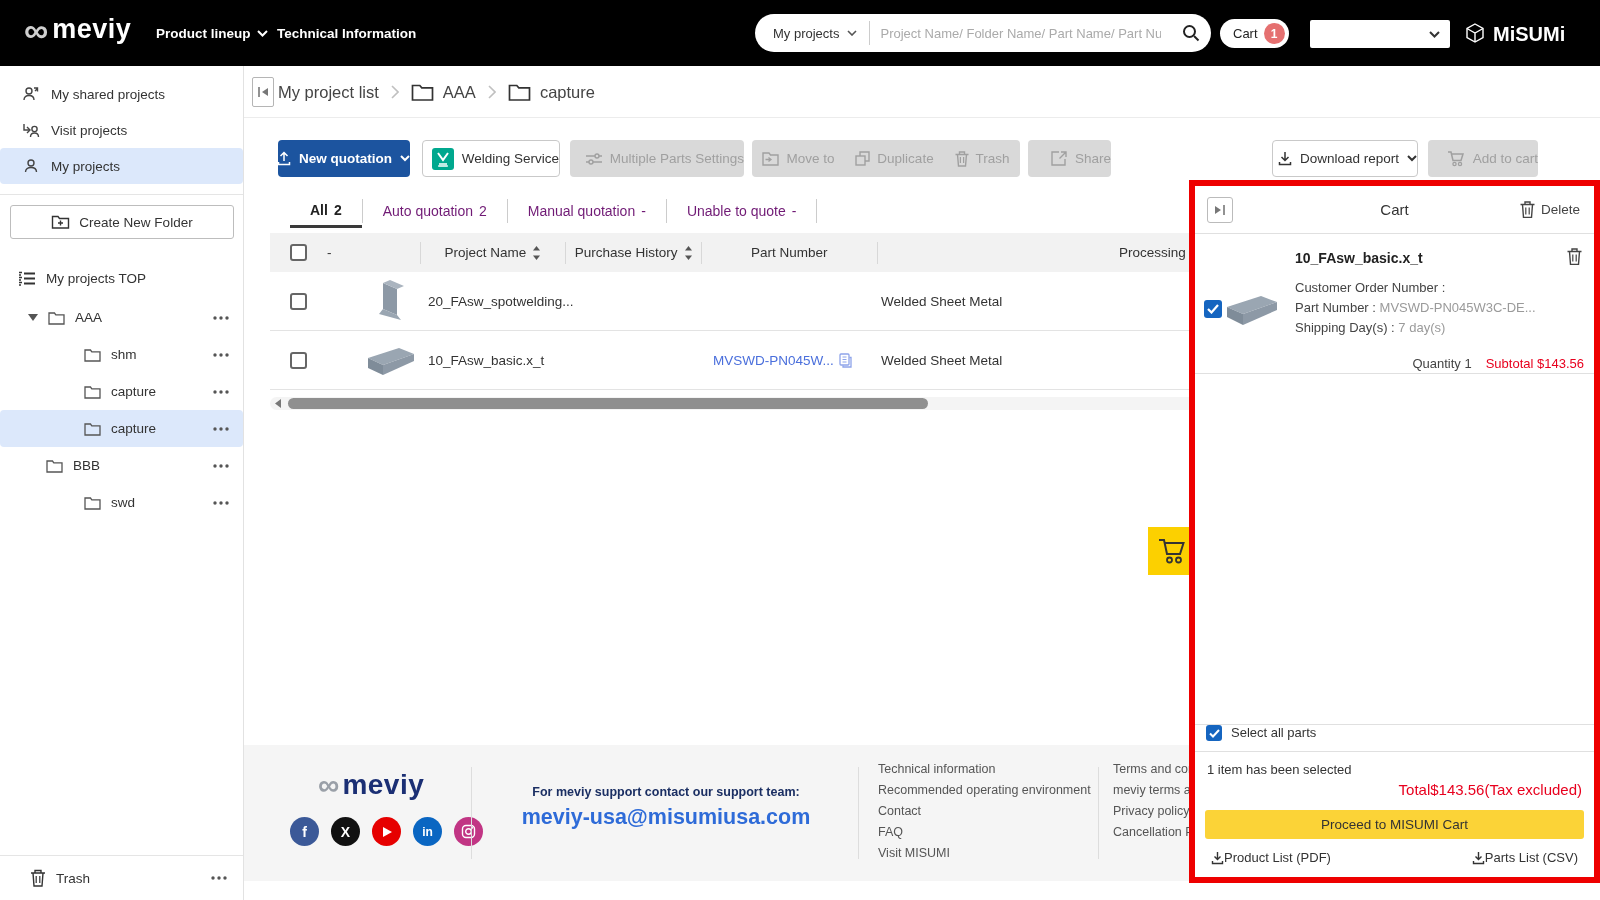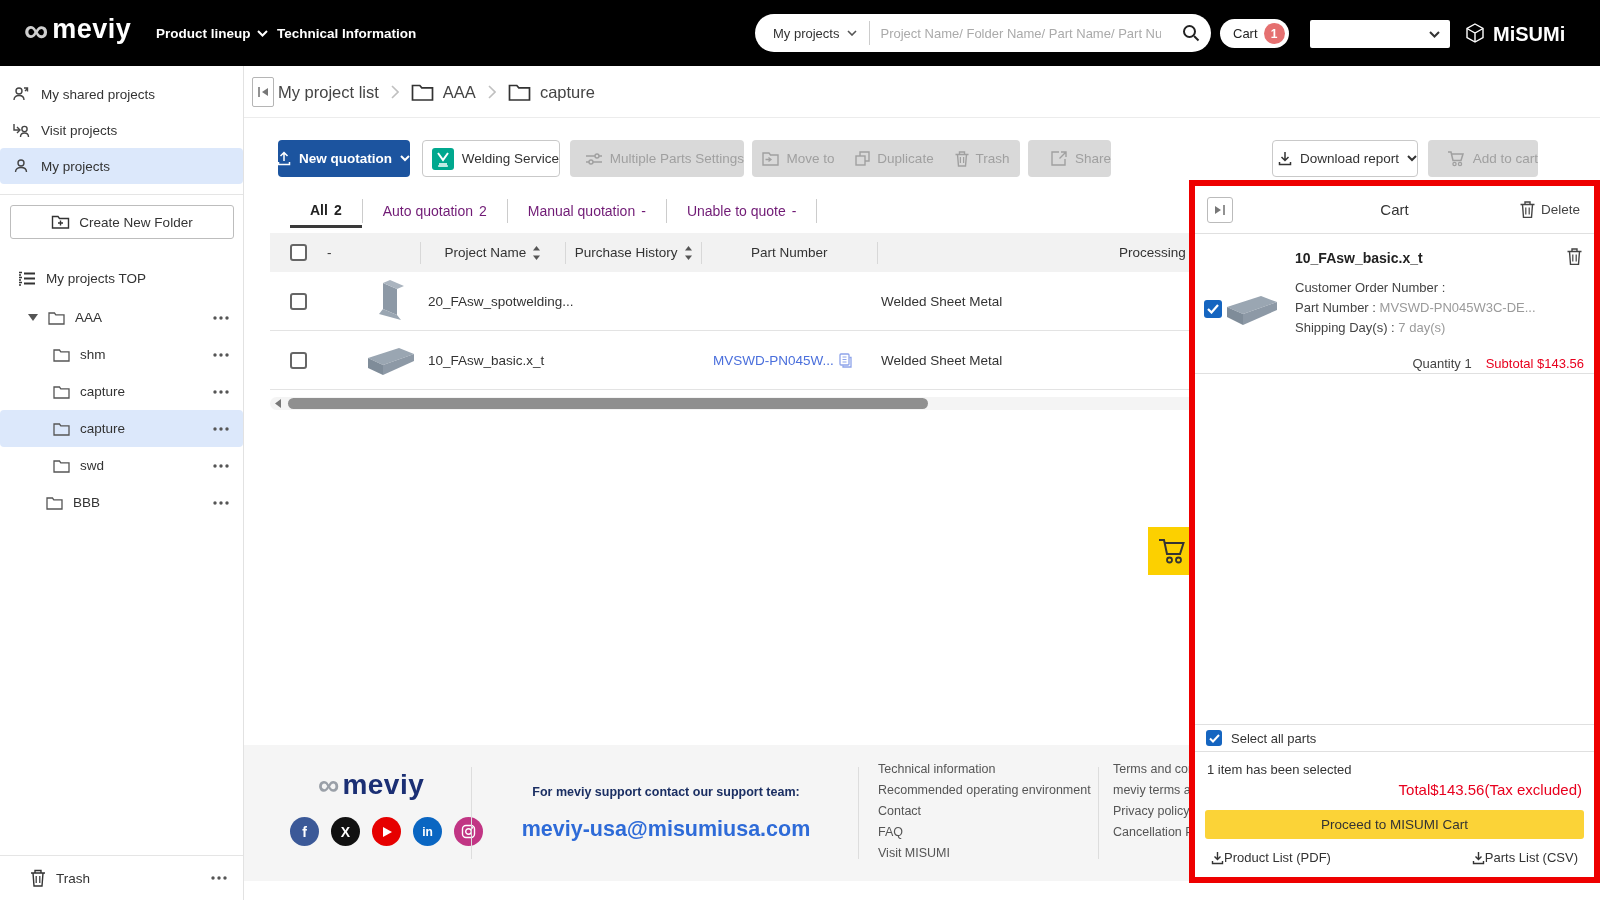--- a/index.html
+++ b/index.html
@@ -21,30 +21,30 @@
 .search-btn{width:40px;height:100%;display:flex;align-items:center;justify-content:center;background:none;border:none;cursor:pointer}
 .cart-pill{position:absolute;left:1220px;top:19px;height:29px;background:#fff;border-radius:15px;display:flex;align-items:center;gap:6px;padding:0 4px 0 13px;cursor:pointer}
 .cart-pill span.lbl{font-size:13px;color:#222}
 .badge{width:21px;height:21px;border-radius:50%;background:#e57070;color:#fff;font-size:12px;font-weight:bold;display:flex;align-items:center;justify-content:center}
 .account-select{position:absolute;left:1310px;top:20px;width:140px;height:28px;background:#fff;border-radius:2px;display:flex;align-items:center;justify-content:flex-end;padding-right:10px;cursor:pointer}
 .misumi{position:absolute;left:1464px;top:22px;display:flex;align-items:center;gap:7px;color:#fff}
 .misumi .word{font-size:20px;font-weight:bold;letter-spacing:0px}
 
 
 .sidebar{position:absolute;top:66px;left:0;width:244px;bottom:0;background:#fff;border-right:1px solid #e2e2e2;z-index:30}
-.side-item{height:36px;display:flex;align-items:center;gap:11px;padding-left:12px;font-size:13.5px;color:#333;cursor:pointer}
+.side-item{height:36px;display:flex;align-items:center;gap:11px;padding-left:22px;font-size:13.5px;color:#333;cursor:pointer}
 .side-item.sel{background:#dce8fb;border-radius:4px}
 .side-sep{border-top:1px solid #e5e5e5;margin:10px 0}
 .create-folder{margin:4px 10px 0;height:34px;border:1px solid #bdbdbd;border-radius:3px;background:#fff;display:flex;align-items:center;justify-content:center;gap:9px;font-size:13.5px;color:#333;cursor:pointer;width:224px}
 .top-row{margin-top:24px;display:flex;align-items:center;gap:10px;padding-left:18px;font-size:13.5px;color:#333;height:30px;cursor:pointer}
 .tree{margin-top:6px}
 .tree-row{position:relative;height:37px;display:flex;align-items:center;gap:10px;font-size:13.5px;color:#333;cursor:pointer}
 .tree-row.sel{background:#dce8fb;border-radius:4px}
 .tree-row .more{position:absolute;right:14px;top:50%;transform:translateY(-50%)}
-.pl-root{padding-left:28px}.pl-root2{padding-left:46px}.pl-child{padding-left:53px}
+.pl-root{padding-left:28px}.pl-root2{padding-left:46px}.pl-child{padding-left:84px}
 .trash-row{position:absolute;bottom:0;left:0;width:243px;height:45px;border-top:1px solid #e5e5e5;display:flex;align-items:center;gap:10px;padding-left:30px;font-size:13.5px;color:#333;cursor:pointer}
 .trash-row .more{position:absolute;right:16px;top:50%;transform:translateY(-50%)}
 
 
 .main{position:absolute;top:66px;left:244px;right:0;bottom:0;background:#fff}
 .crumb-row{position:absolute;top:0;left:0;right:0;height:52px;border-bottom:1px solid #ececec}
 .collapse-btn{position:absolute;left:8px;top:11px;width:22px;height:30px;border:1px solid #b5b5b5;border-radius:2px;background:#fff;display:flex;align-items:center;justify-content:center;cursor:pointer}
 .crumbs{position:absolute;left:34px;top:0;height:52px;display:flex;align-items:center;gap:12px;font-size:16.5px;color:#444}
 .crumb{display:flex;align-items:center;gap:9px;cursor:pointer}
 
@@ -80,42 +80,42 @@
 
 .footer{position:absolute;left:0;right:0;top:679px;height:136px;background:#f5f5f5}
 .f-div{position:absolute;top:22px;height:92px;width:1px;background:#ddd}
 .f-logo{position:absolute;left:74px;top:24px;display:flex;align-items:center;gap:5px}
 .f-logo .logo-inf{color:#9aa0a8;font-size:30px}
 .f-logo .logo-word{color:#1b2f74;font-size:28px}
 .socials{position:absolute;left:46px;top:72px;display:flex;gap:12px}
 .soc{width:29px;height:29px;border-radius:50%;display:flex;align-items:center;justify-content:center;color:#fff;font-weight:bold;font-size:14px;cursor:pointer}
 .f-support{position:absolute;left:230px;top:40px;width:384px;text-align:center}
 .f-support .l1{font-size:12.5px;font-weight:bold;color:#1b2f63}
-.f-support .l2{font-size:21.5px;font-weight:bold;color:#2e6bd8;margin-top:18px;cursor:pointer}
+.f-support .l2{font-size:21.5px;font-weight:bold;color:#2e6bd8;margin-top:6px;cursor:pointer}
 .f-col{position:absolute;top:17px;display:flex;flex-direction:column}
 .f-col a{font-size:12.5px;color:#555;text-decoration:none;height:21px;cursor:pointer;white-space:nowrap}
 
 
 .annotation{position:absolute;left:1189px;top:180px;width:411px;height:703px;border:6px solid #ee0000;background:#fff;z-index:50}
 .cpanel{position:relative;width:399px;height:691px;background:#fff;overflow:hidden}
 .cp-head{position:relative;height:48px;border-bottom:1px solid #e0e0e0;display:flex;align-items:center}
 .cp-collapse{position:absolute;left:12px;top:11px;width:26px;height:26px;border:1px solid #bbb;border-radius:3px;background:#fff;display:flex;align-items:center;justify-content:center;cursor:pointer}
 .cp-title{position:absolute;left:0;right:0;text-align:center;font-size:15px;color:#333}
 .cp-delete{position:absolute;right:14px;display:flex;align-items:center;gap:6px;font-size:13.5px;color:#444;cursor:pointer}
 .cp-item{position:relative;height:140px;border-bottom:1px solid #e0e0e0}
 .cp-item .t-chk{position:absolute;left:9px;top:66px}
 .cp-item .thumb{position:absolute;left:28px;top:54px}
 .cp-item .title{position:absolute;left:100px;top:16px;font-size:14px;font-weight:bold;color:#222}
 .cp-item .i-trash{position:absolute;right:12px;top:14px;cursor:pointer}
 .cp-lines{position:absolute;left:100px;top:44px;font-size:13px;color:#444;line-height:20px}
 .cp-lines .val{color:#9a9a9a}
 .cp-qty{position:absolute;right:10px;top:122px;font-size:13px;color:#444;display:flex;gap:14px;align-items:baseline}
 .cp-qty .sub{color:#e8001e}
 .cp-bottom{position:absolute;left:0;right:0;bottom:0}
-.cp-selall{height:28px;border-top:1px solid #e0e0e0;border-bottom:1px solid #e0e0e0;display:flex;align-items:center;gap:9px;padding-left:11px;font-size:13px;color:#333}
+.cp-selall{height:28px;border-top:1px solid #e0e0e0;border-bottom:1px solid #e0e0e0;display:flex;align-items:flex-start;gap:9px;padding-left:11px;font-size:13px;color:#333}
 .cp-summary{font-size:13px;color:#333;margin:10px 12px 4px}
 .cp-total{font-size:15px;color:#e8001e;text-align:right;margin:0 12px 6px}
 .cp-proceed{display:block;margin:12px 10px 0;width:379px;height:29px;background:#fbd337;border:none;border-radius:3px;font-size:13.5px;color:#333;cursor:pointer;font-family:"Liberation Sans",sans-serif}
 .cp-links{display:flex;justify-content:space-between;padding:11px 16px 12px;font-size:13px;color:#333}
 .cp-links .dl{display:flex;align-items:center;gap:0;cursor:pointer}
 .mini-chk{width:16px;height:16px;border-radius:3px;background:#1565c0;display:flex;align-items:center;justify-content:center}
 </style>
 </head>
 <body>
 
@@ -288,42 +288,42 @@
           </span>
         <span>capture</span>
         <span class="more">
             <svg width="16" height="4" viewBox="0 0 16 4">
               <circle cx="2" cy="2" r="1.7" fill="#555"></circle>
               <circle cx="8" cy="2" r="1.7" fill="#555"></circle>
               <circle cx="14" cy="2" r="1.7" fill="#555"></circle>
             </svg>
           </span>
       </div>
-      <div class="tree-row pl-child">
+      <div class="tree-row pl-root2">
         <span>
             <svg width="17" height="14" viewBox="0 0 17 14">
               <path d="M1 2.5V13h15V3.8h-8.2L6.5 2H1z" stroke="#555" stroke-width="1.3" fill="none"></path>
             </svg>
           </span>
-        <span>swd</span>
+        <span>BBB</span>
         <span class="more">
             <svg width="16" height="4" viewBox="0 0 16 4">
               <circle cx="2" cy="2" r="1.7" fill="#555"></circle>
               <circle cx="8" cy="2" r="1.7" fill="#555"></circle>
               <circle cx="14" cy="2" r="1.7" fill="#555"></circle>
             </svg>
           </span>
       </div>
-      <div class="tree-row pl-root2">
+      <div class="tree-row pl-child">
         <span>
             <svg width="17" height="14" viewBox="0 0 17 14">
               <path d="M1 2.5V13h15V3.8h-8.2L6.5 2H1z" stroke="#555" stroke-width="1.3" fill="none"></path>
             </svg>
           </span>
-        <span>BBB</span>
+        <span>swd</span>
         <span class="more">
             <svg width="16" height="4" viewBox="0 0 16 4">
               <circle cx="2" cy="2" r="1.7" fill="#555"></circle>
               <circle cx="8" cy="2" r="1.7" fill="#555"></circle>
               <circle cx="14" cy="2" r="1.7" fill="#555"></circle>
             </svg>
           </span>
       </div>
     </div>
     <div class="trash-row">

